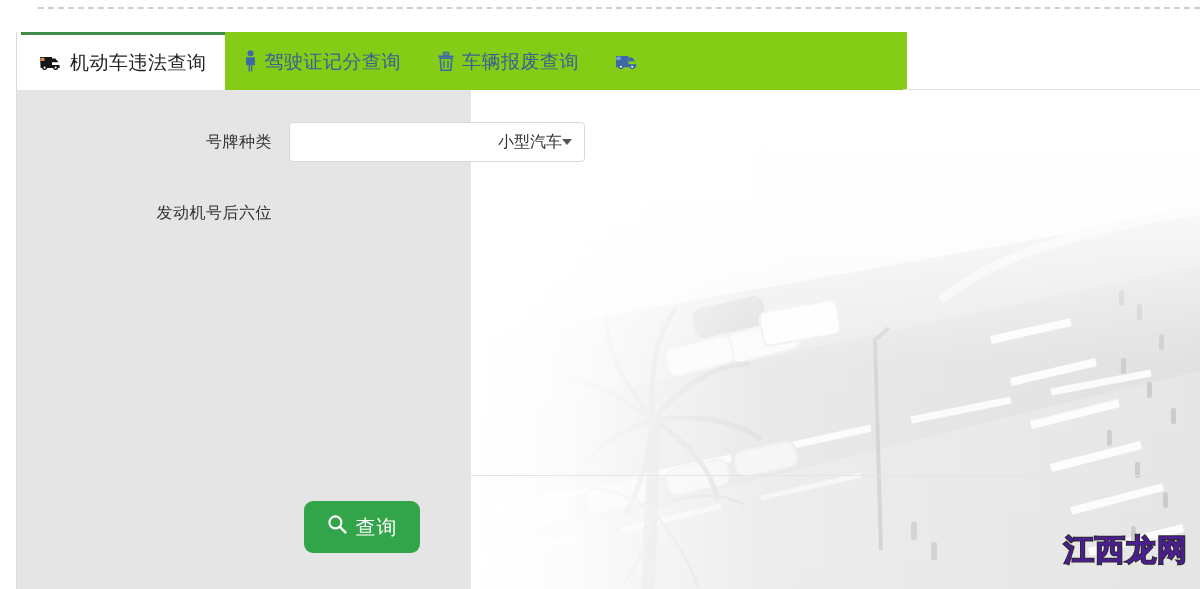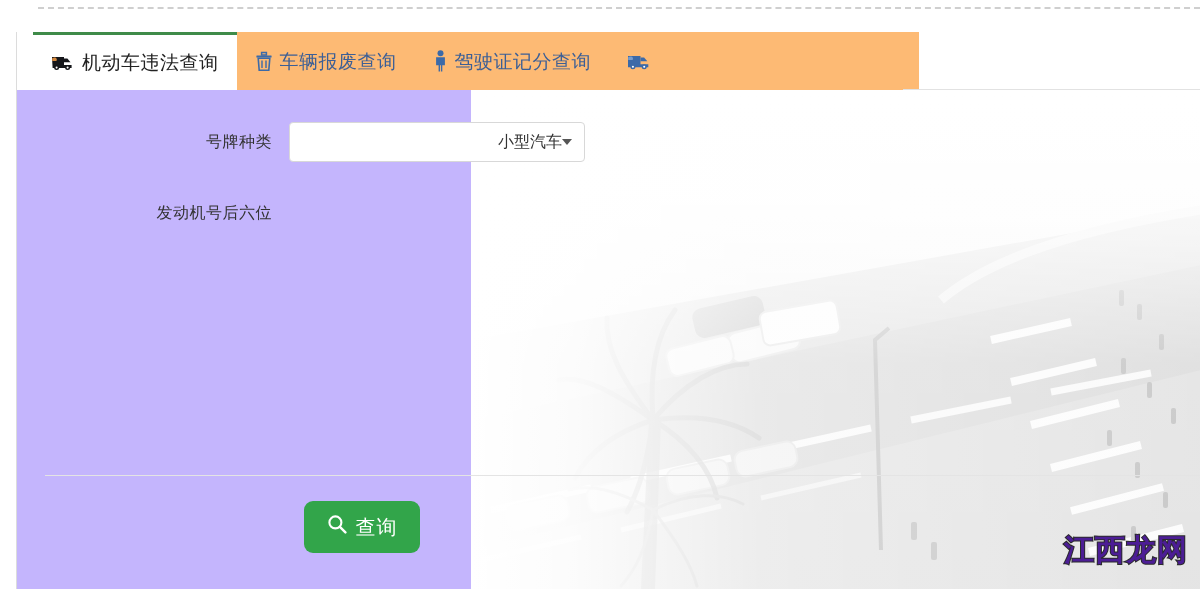--- a/index.html
+++ b/index.html
@@ -34,25 +34,25 @@
     width: 1184px;
     height: 557px;
     border-left: 1px solid #dcdcdc;
     box-sizing: border-box;
     background: transparent;
   }
 
   
   .tabstrip {
     position: absolute;
-    left: 16px;
+    left: 4px;
     top: 0px;
     width: 886px;
     height: 58px;
-    background: #fdba74;
+    background: #84cc16;
     box-sizing: border-box;
     display: flex;
     align-items: stretch;
   }
   .tabstrip-underline {
     position: absolute;
     left: 886px;
     top: 57px;
     width: 298px;
     height: 1px;
@@ -95,21 +95,21 @@
 
   .ticon { display: inline-block; line-height: 0; flex: 0 0 auto; }
 
   
   .content {
     position: absolute;
     left: 0px;
     top: 58px;
     width: 1184px;
     height: 499px;
-    background: #c4b5fd;
+    background: #e5e5e5;
     overflow: hidden;
   }
 
   
   .bg-photo {
     position: absolute;
     right: 0;
     top: 0;
     width: 730px;
     height: 499px;
@@ -248,38 +248,38 @@
           <circle cx="16.6" cy="13.6" r="2.5" fill="#15161a"></circle>
           <circle cx="16.6" cy="13.6" r="1.05" fill="#ffffff"></circle>
         </svg>
       </span>
       <span class="tab-label">机动车违法查询</span>
       <span class="pointer"></span>
     </div>
 
     <div class="tab">
       <span class="ticon">
+        <svg width="15" height="22" viewBox="0 0 15 22">
+          <circle cx="7.5" cy="3.2" r="3.0" fill="#3c6aa8"></circle>
+          <path d="M3.1 7.2 h8.8 v8.0 h-2.6 v6.4 h-1.4 v-6.4 h-.9 v6.4 h-1.4 v-6.4 h-2.5 z" fill="#3c6aa8"></path>
+        </svg>
+      </span>
+      <span class="tab-label">驾驶证记分查询</span>
+    </div>
+
+    <div class="tab">
+      <span class="ticon">
         <svg width="18" height="21" viewBox="0 0 18 21">
           <rect x="1.4" y="4.6" width="15.2" height="1.9" rx=".5" fill="#3c6aa8"></rect>
           <path d="M6.6 1.5 h4.8 v2.4 h-4.8 z" fill="none" stroke="#3c6aa8" stroke-width="1.5"></path>
           <path d="M3.2 7.2 h11.6 l-1.0 12.0 h-9.6 z" fill="none" stroke="#3c6aa8" stroke-width="1.6"></path>
           <path d="M7.0 9.4 v7.6 M11.0 9.4 v7.6" stroke="#3c6aa8" stroke-width="1.4"></path>
         </svg>
       </span>
       <span class="tab-label">车辆报废查询</span>
-    </div>
-
-    <div class="tab">
-      <span class="ticon">
-        <svg width="15" height="22" viewBox="0 0 15 22">
-          <circle cx="7.5" cy="3.2" r="3.0" fill="#3c6aa8"></circle>
-          <path d="M3.1 7.2 h8.8 v8.0 h-2.6 v6.4 h-1.4 v-6.4 h-.9 v6.4 h-1.4 v-6.4 h-2.5 z" fill="#3c6aa8"></path>
-        </svg>
-      </span>
-      <span class="tab-label">驾驶证记分查询</span>
     </div>
 
     <div class="tab">
       <span class="ticon">
         <svg width="25" height="17" viewBox="0 0 25 17">
           <path d="M1 3 h12.5 v8.2 h4.2 l3.6 0 v3 h-20.3 z" fill="#3c6aa8"></path>
           <path d="M13.5 4.6 h3.6 l3.2 3.7 h-6.8 z" fill="#3c6aa8"></path>
           <path d="M1.2 4.2 c2.5 -1.1 4.4 -.6 4.8 1.3 c.2 1 -.5 1.6 -1.7 1.6 h-3.1 z" fill="#7a9ccb"></path>
           <circle cx="5.9" cy="13.7" r="2.5" fill="#3c6aa8"></circle>
           <circle cx="5.9" cy="13.7" r="1.05" fill="#ffffff"></circle>

